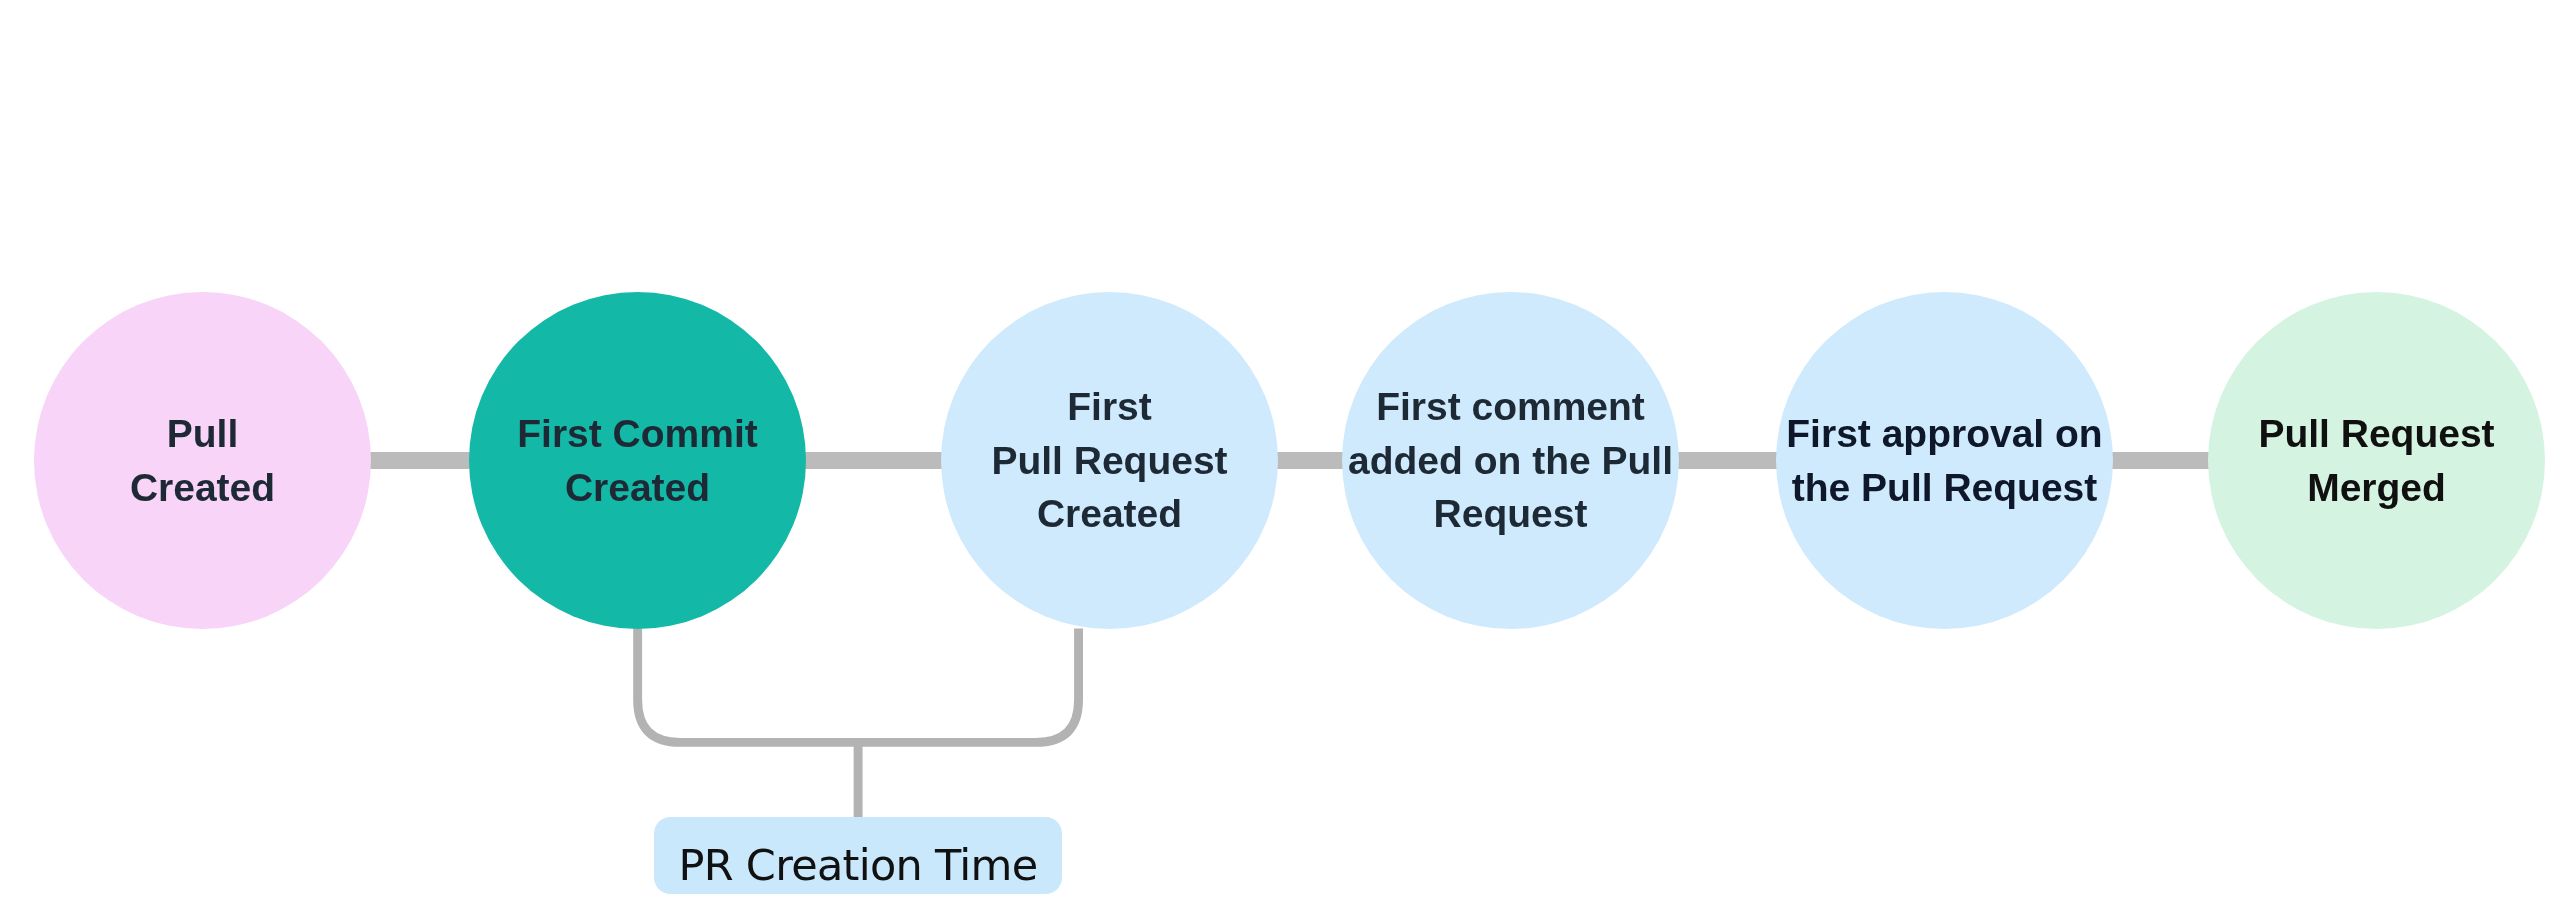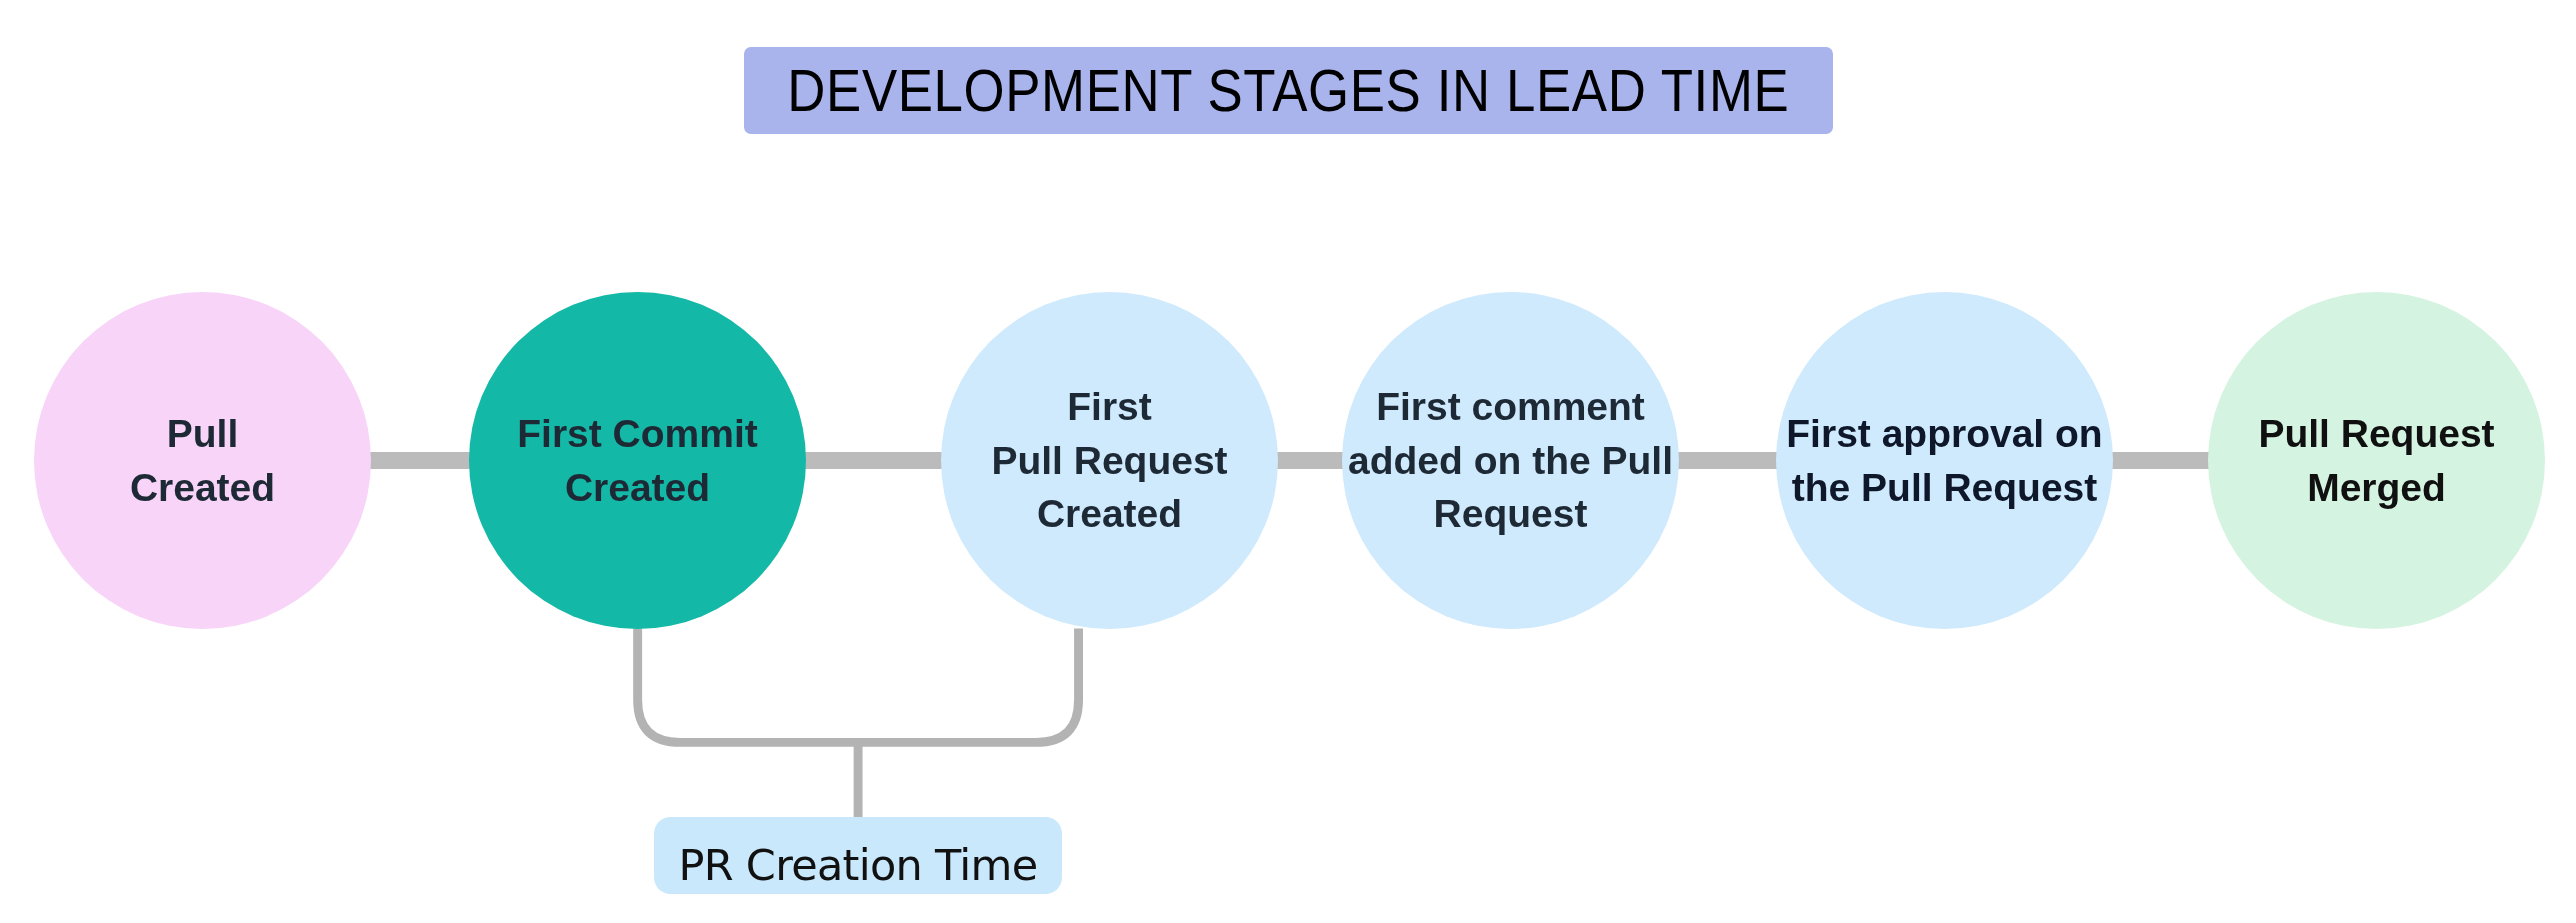--- a/index.html
+++ b/index.html
@@ -73,23 +73,20 @@
     letter-spacing:-0.7px;
     white-space:nowrap;
     margin-top:18px;
   }
 </style>
 </head>
 <body>
 
 <div class="canvas">
 
-  <div class="title-box" style="background: rgb(169, 180, 236);">
-    <span class="title-text" style="color: rgb(0, 0, 0);">DEVELOPMENT STAGES IN LEAD TIME</span>
-  </div>
 
   <div class="connector-bar" style="background: rgb(187, 187, 187);"></div>
 
   <svg class="bracket-svg" viewBox="0 0 3750 1344" xmlns="http://www.w3.org/2000/svg">
     <path d="M 928 915 V 1019 Q 928 1081 990 1081 H 1508 Q 1570 1081 1570 1019 V 915" fill="none" stroke-width="13" stroke="#b3b3b3"></path>
     <path d="M 1249 1075 V 1192" fill="none" stroke-width="13" stroke="#b3b3b3"></path>
   </svg>
 
   <div class="node" style="left: 34px; background: rgb(247, 212, 248);">
     <span class="node-label" style="color: rgb(30, 41, 54);">Pull

